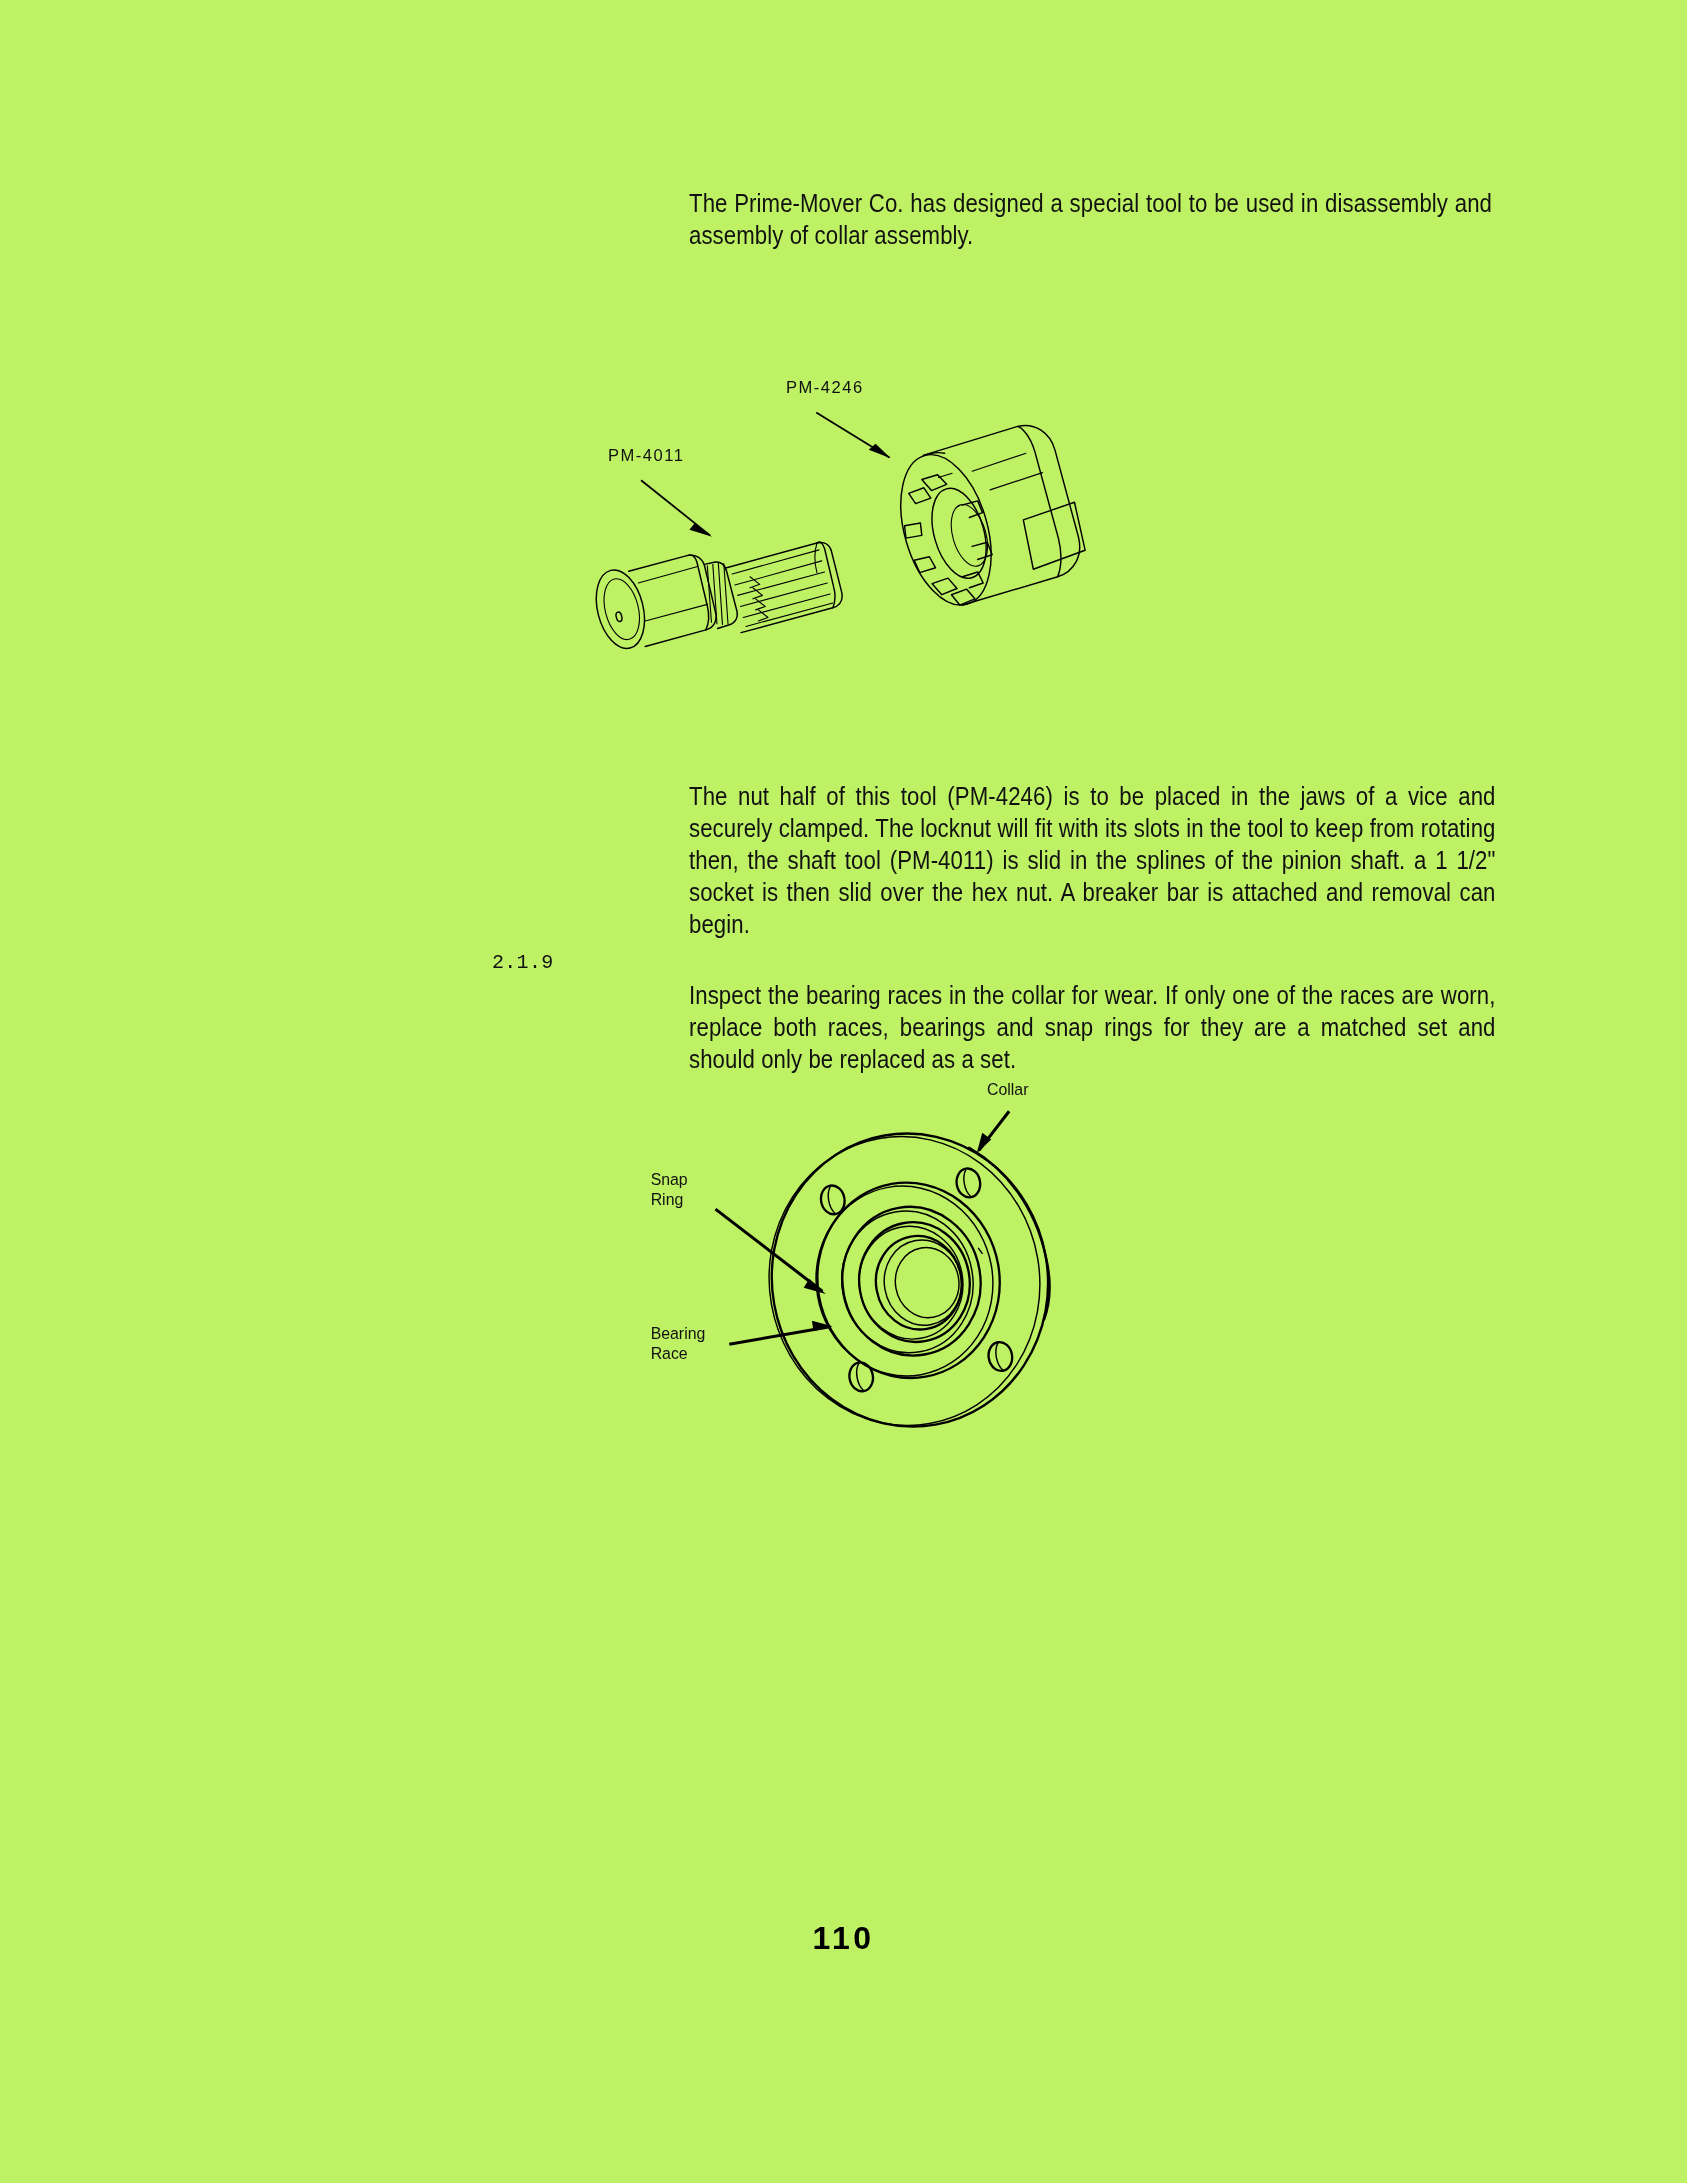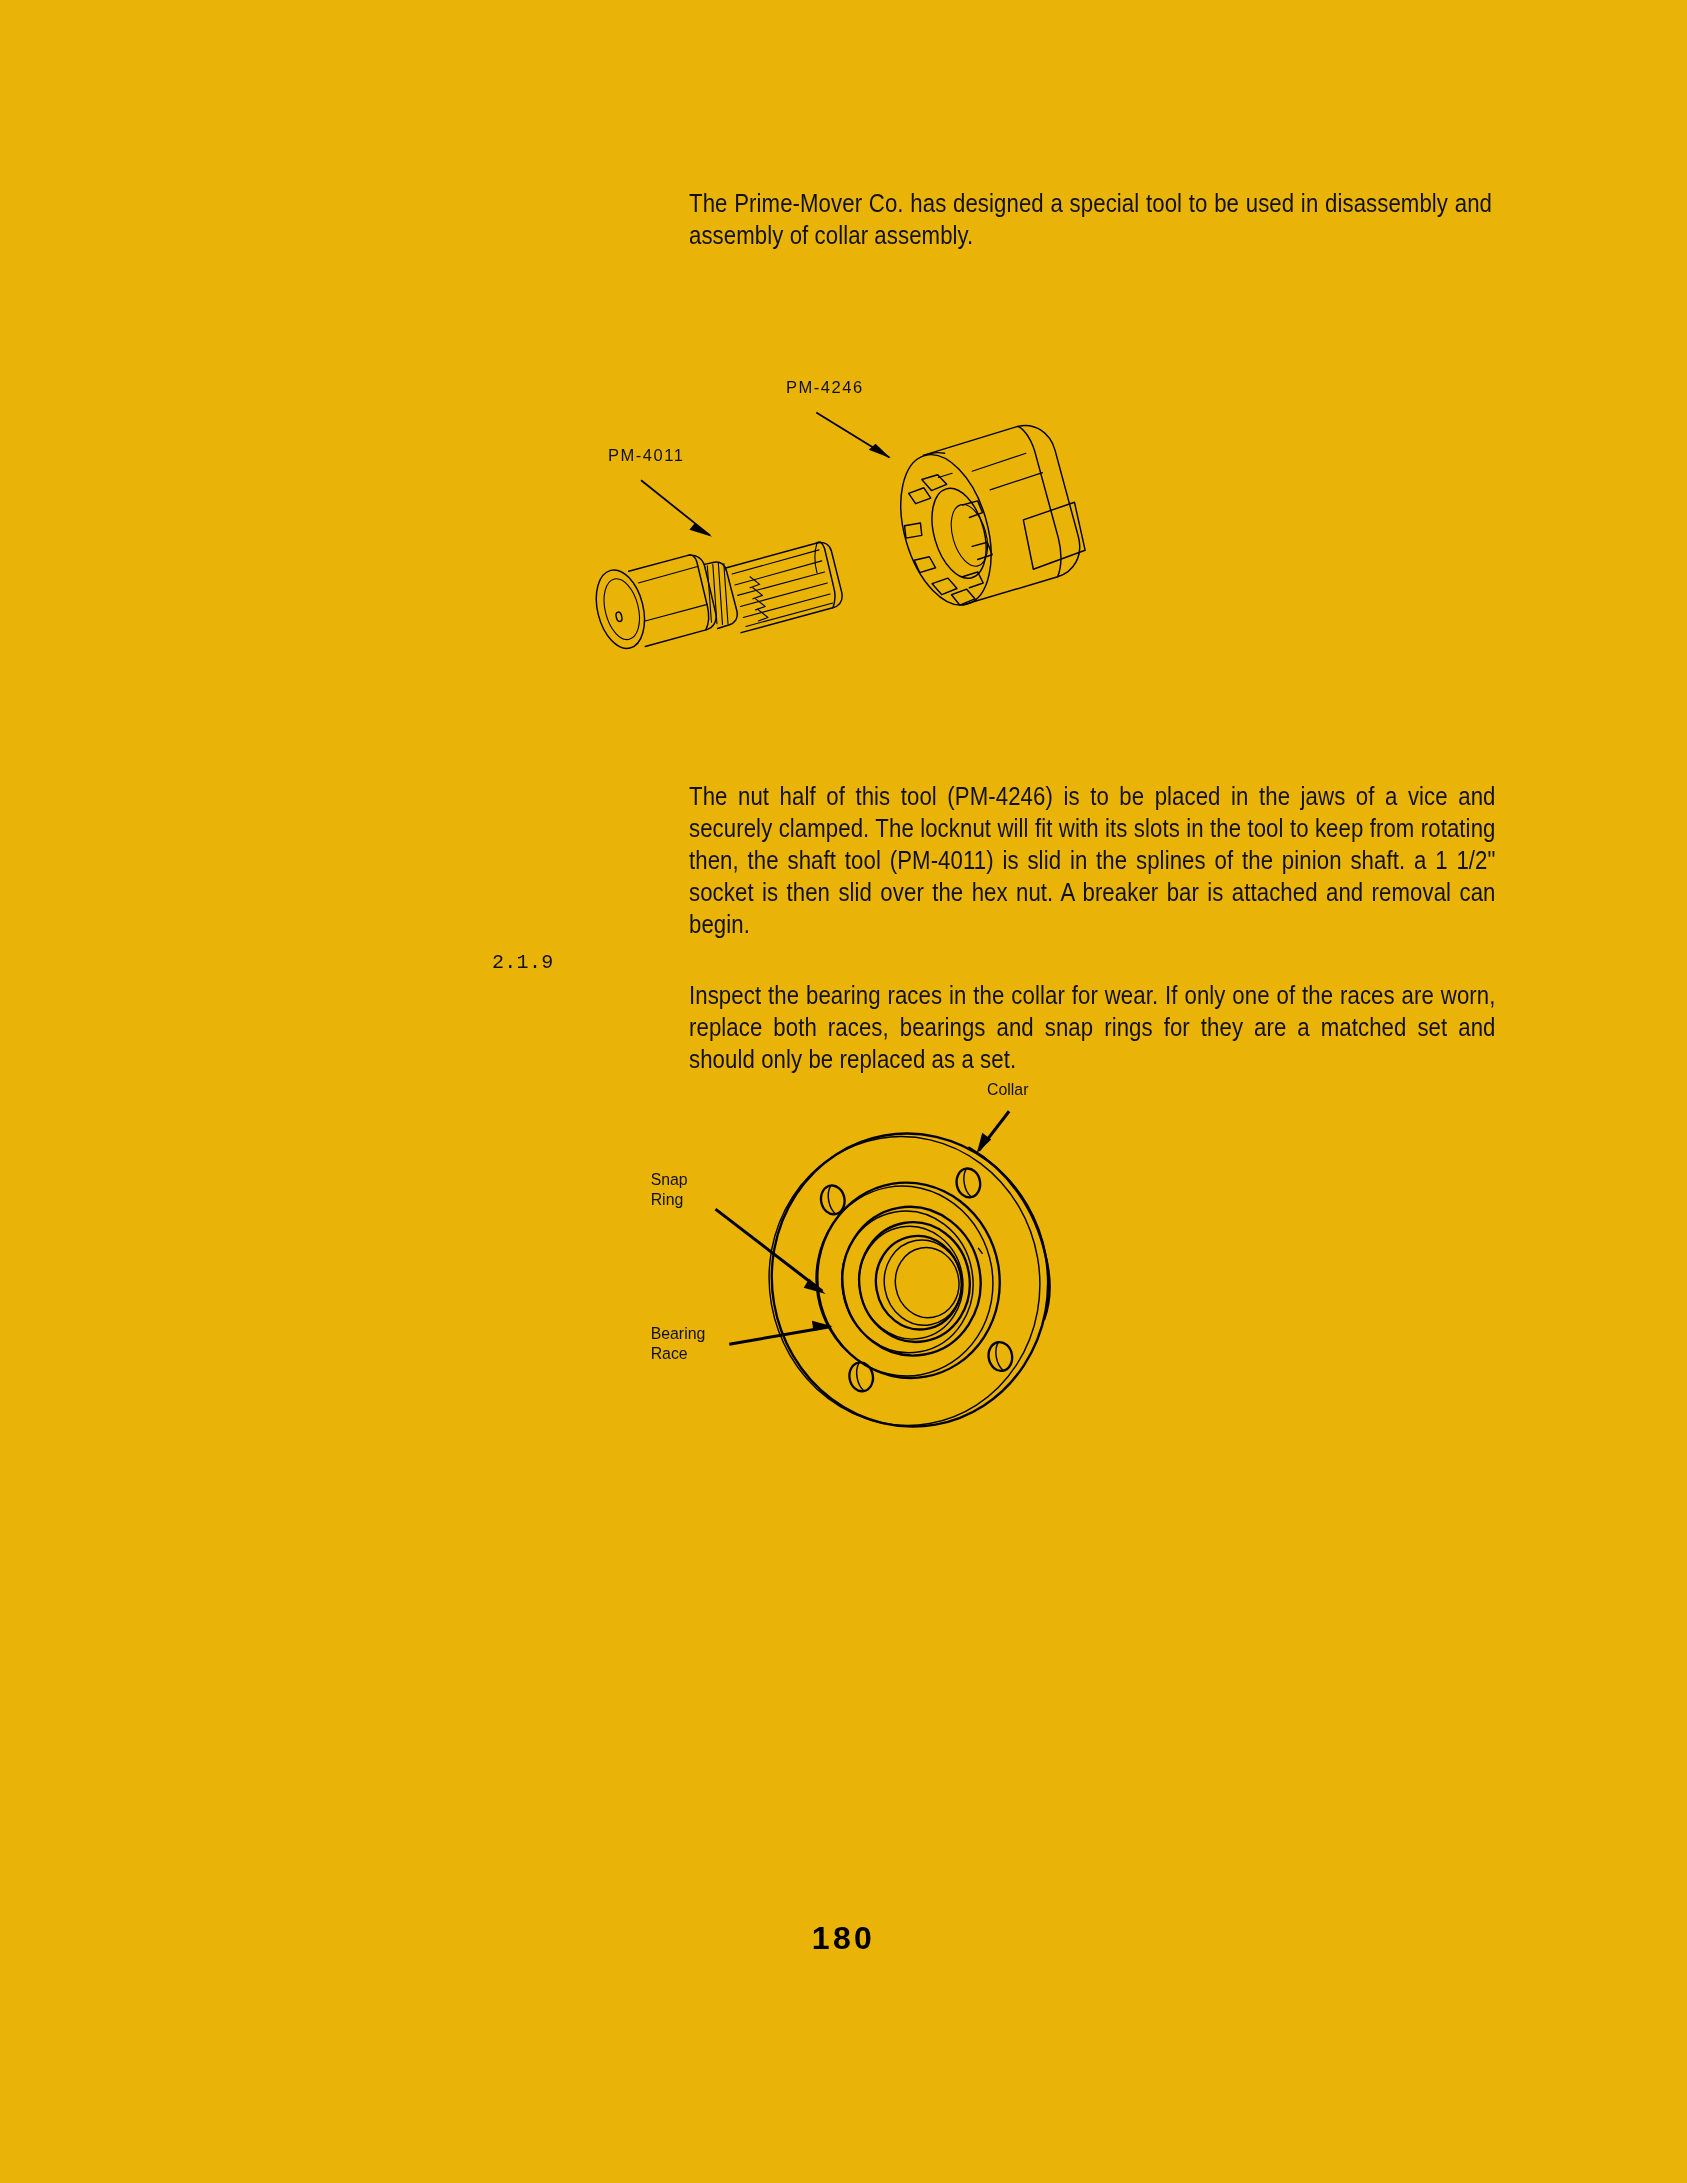--- a/index.html
+++ b/index.html
@@ -13,21 +13,21 @@
     height: 2183px;
     position: relative;
     font-family: "Liberation Sans", sans-serif;
     color: #000000;
     overflow: hidden;
   }
 
   .page {
     position: absolute;
     inset: 0;
-    background: #eab308;
+    background: #bef264;
   }
 
   
   .para {
     position: absolute;
     text-align: justify;
     font-family: "Liberation Sans", sans-serif;
     font-size: 25.5px;
     line-height: 32px;
     color: #111111;
@@ -322,16 +322,16 @@
 
       <g>
         <path class="leader-heavy" d="M 128 424 L 272 399"></path>
         <polygon class="arrowfill" points="278,398 248,390 250,405"></polygon>
       </g>
       <text class="plain-label" x="14" y="416">Bearing</text>
       <text class="plain-label" x="14" y="445">Race</text>
     </svg>
   </div>
 
-  <div class="page-number">180</div>
+  <div class="page-number">110</div>
 
 </div>
 
 
 </body></html>

